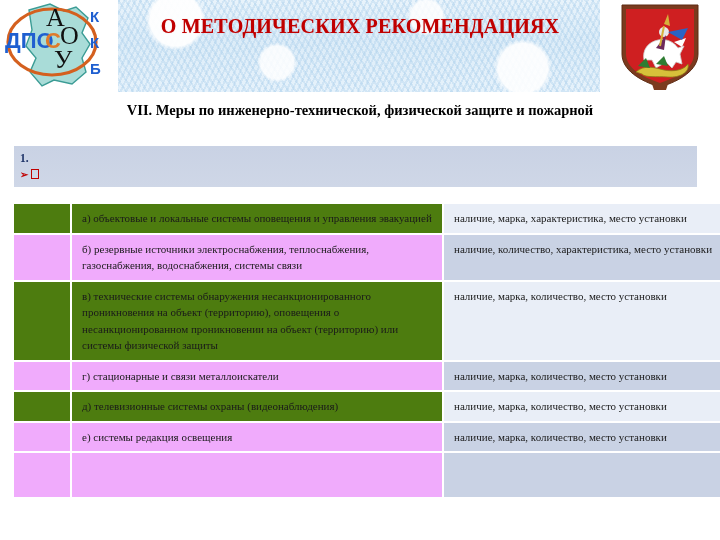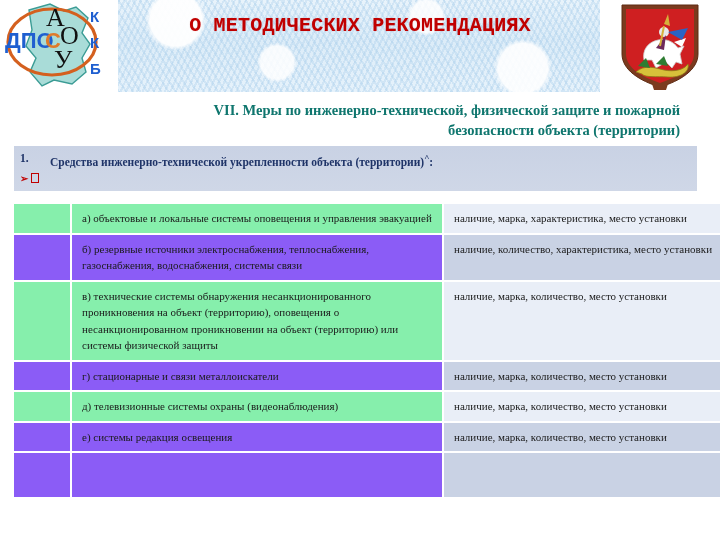--- a/index.html
+++ b/index.html
@@ -32,34 +32,33 @@
     font-weight:bold;
     letter-spacing:.2px;
   }
   .t-line1{
     font-size:20px;color:#2034a8;line-height:24px;
     text-shadow:0 0 1px rgba(32,52,168,.4);
   }
   .t-line2{
     font-size:20px;color:#c00000;line-height:26px;margin-top:3px;
     text-shadow:0 0 1px rgba(192,0,0,.35);
-    font-family:Liberation Mono, monospace;
   }
 
   
   .logo{position:absolute;left:2px;top:0;width:116px;height:92px;}
 
   
   .coat{position:absolute;left:608px;top:2px;width:104px;height:90px;}
 
   
   .section-heading{
     position:absolute;left:40px;top:100px;width:640px;
-    text-align:right;
-    color:#0f766e;
+    text-align:center;
+    color:#000000;
     font-weight:bold;
     font-size:14.5px;
     line-height:20px;
   }
 
   
   .intro{
     position:absolute;left:14px;top:146px;width:683px;
     background:linear-gradient(180deg,#c9d2e4 0%,#cfd7e7 100%);
     padding:4px 0 5px 0;
@@ -94,23 +93,23 @@
     vertical-align:top;
     font-size:11px;
     line-height:16.5px;
     color:#1a1a1a;
     padding:6px 8px 6px 10px;
     border:0;
   }
   .c-num{width:38px;padding:0;}
   .c-desc{width:352px;}
   .c-val{width:293px;}
-  .rowA .c-num,.rowA .c-desc{background:#86efac;}
+  .rowA .c-num,.rowA .c-desc{background:#4d7c0f;}
   .rowA .c-val{background:#e9eef7;}
-  .rowB .c-num,.rowB .c-desc{background:#8b5cf6;}
+  .rowB .c-num,.rowB .c-desc{background:#f0abfc;}
   .rowB .c-val{background:#c9d2e4;}
   .tbl tr td.c-desc{border-right:2px solid #ffffff;}
   .tbl tr td.c-num{border-right:2px solid #ffffff;}
   .tbl tr{border-bottom:2px solid #ffffff;}
   .tail{height:46px;}
   .tail td{padding:0;}
 </style>
 </head>
 <body>
 
@@ -153,27 +152,25 @@
       <path d="M28 70 C36 62 48 66 56 68 C66 70 76 68 80 62 C82 70 72 76 60 75 C48 74 38 76 34 72 Z" fill="#d7c13a" stroke="#8b7a18" stroke-width="0.8"></path>
       <path d="M30 64 L38 56 L42 66 Z" fill="#2e7d32"></path>
       <path d="M48 62 L56 54 L60 64 Z" fill="#2e7d32"></path>
       <path d="M44 82 H60 L58 88 H46 Z" fill="#7b3a1e"></path>
     </svg>
   </div>
 </div>
 
 <div class="section-heading">
   <div>VII. Меры по инженерно-технической, физической защите и пожарной</div>
-  <div>безопасности объекта (территории)</div>
 </div>
 
 <div class="intro">
   <div class="intro-row1">
     <span class="intro-num">1.</span>
-    <span class="intro-txt"><span>Средства инженерно-технической укрепленности объекта (территории)</span><span class="sup">^</span><span>:</span></span>
   </div>
   <div class="intro-row2">
     <span class="intro-bul"><span>➢</span><span class="box-glyph"></span></span>
   </div>
 </div>
 
 <table class="tbl">
   <tbody>
     <tr class="rowA">
       <td class="c-num"></td>

